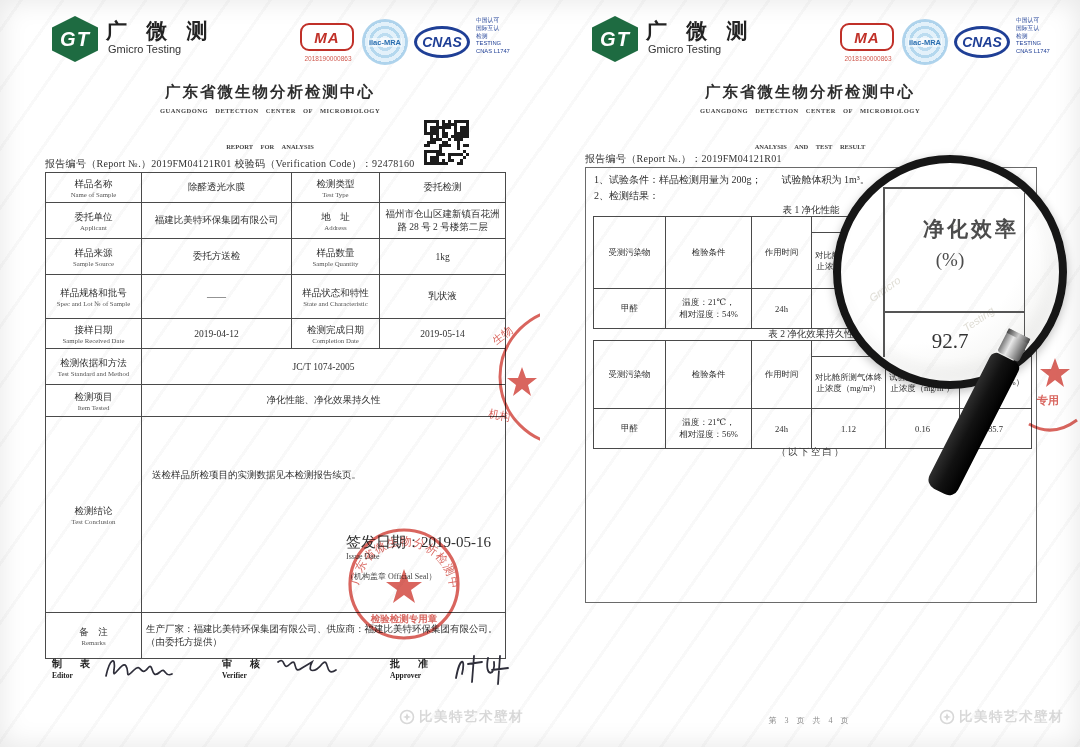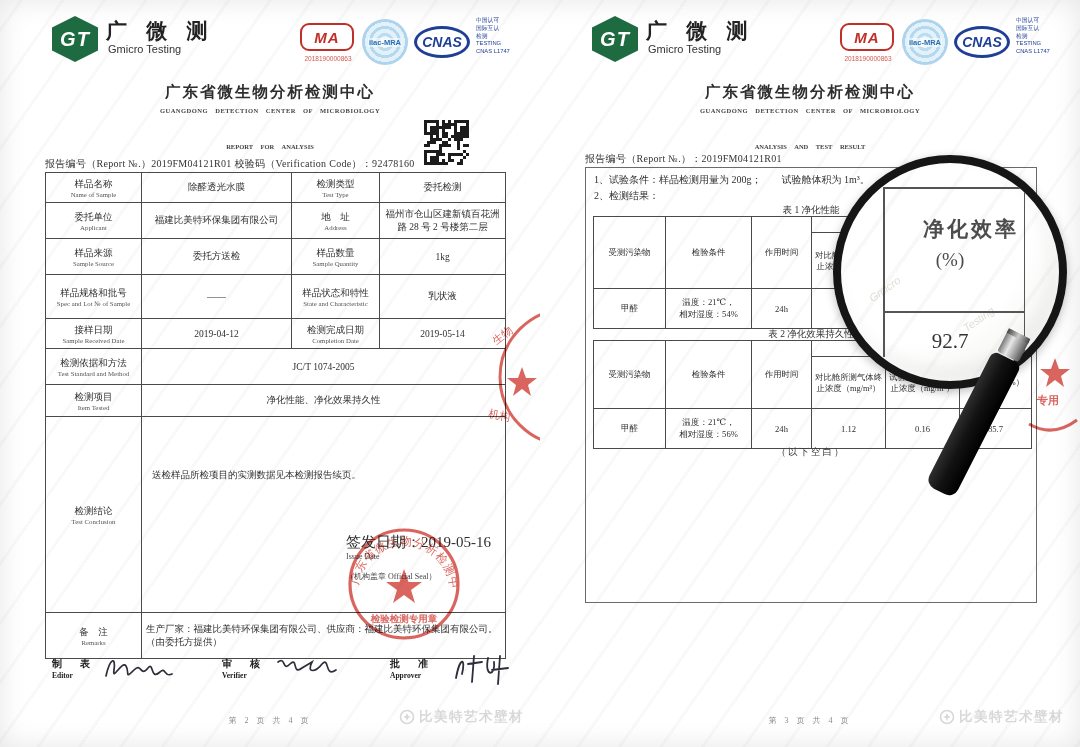--- a/index.html
+++ b/index.html
@@ -407,21 +407,20 @@
       <path d="M6,14 C14,8 10,24 18,16 C26,8 20,28 30,20 L40,14 C34,26 44,24 50,16 C58,8 52,30 64,22" fill="none" stroke="#2e2e3a" stroke-width="1.7" stroke-linecap="round"></path>
     </svg>
     <div class="signoff" style="left:390px">
       <span class="cn">批　准</span>
       <span class="en">Approver</span>
     </div>
     <svg class="sig" style="left:448px" width="66" height="44" viewBox="0 0 66 44">
       <path d="M8,30 C12,8 18,10 14,26 M20,16 L34,14 M26,8 L24,34 M40,10 C36,30 48,28 46,14 M52,8 L50,36 M44,22 L60,20" fill="none" stroke="#2e2e3a" stroke-width="1.8" stroke-linecap="round"></path>
     </svg>
 
-    <div class="page-no">第 2 页 共 4 页</div>
     <div class="wm">
       <svg width="16" height="16" viewBox="0 0 16 16">
         <circle cx="8" cy="8" r="6.5" fill="none" stroke="#d8d8d8" stroke-width="1.6"></circle>
         <polygon points="8,4 9.2,7 12,8 9.2,9 8,12 6.8,9 4,8 6.8,7" fill="#d8d8d8"></polygon>
       </svg>
       <span>比美特艺术壁材</span>
     </div>
   </div>
 
   <div class="page" id="page-right">

